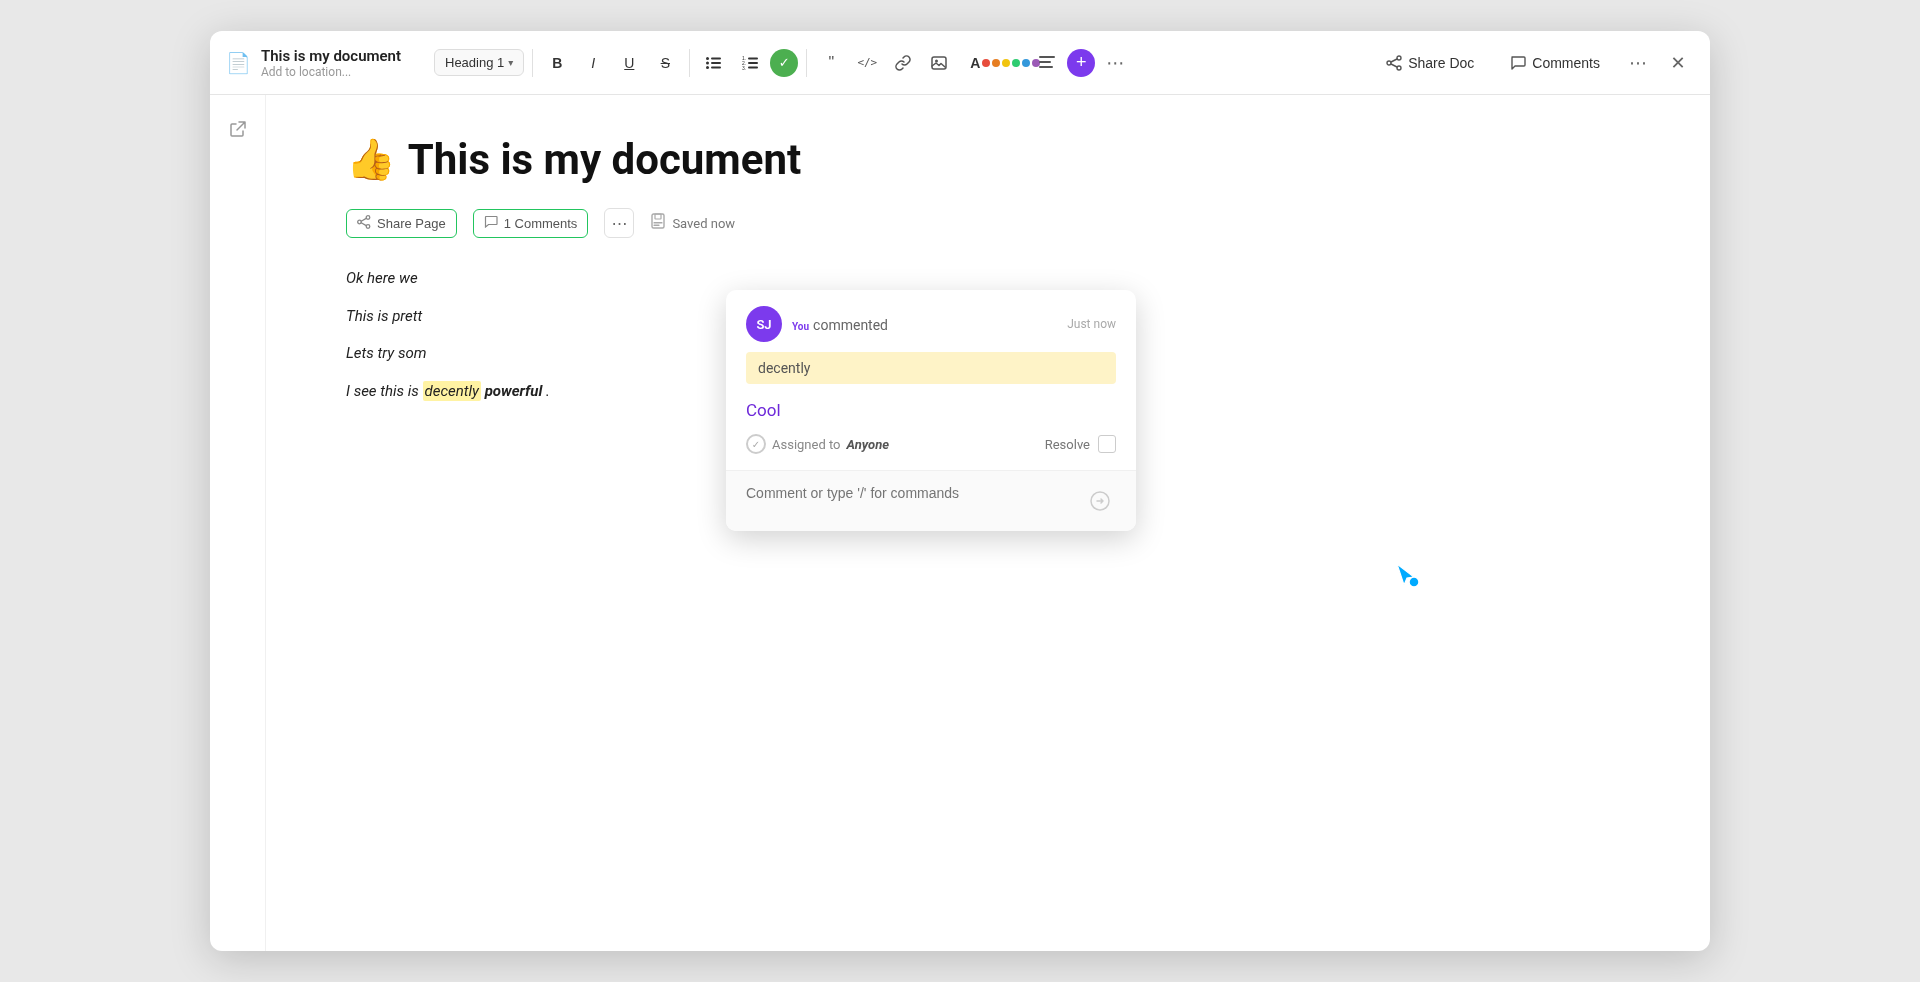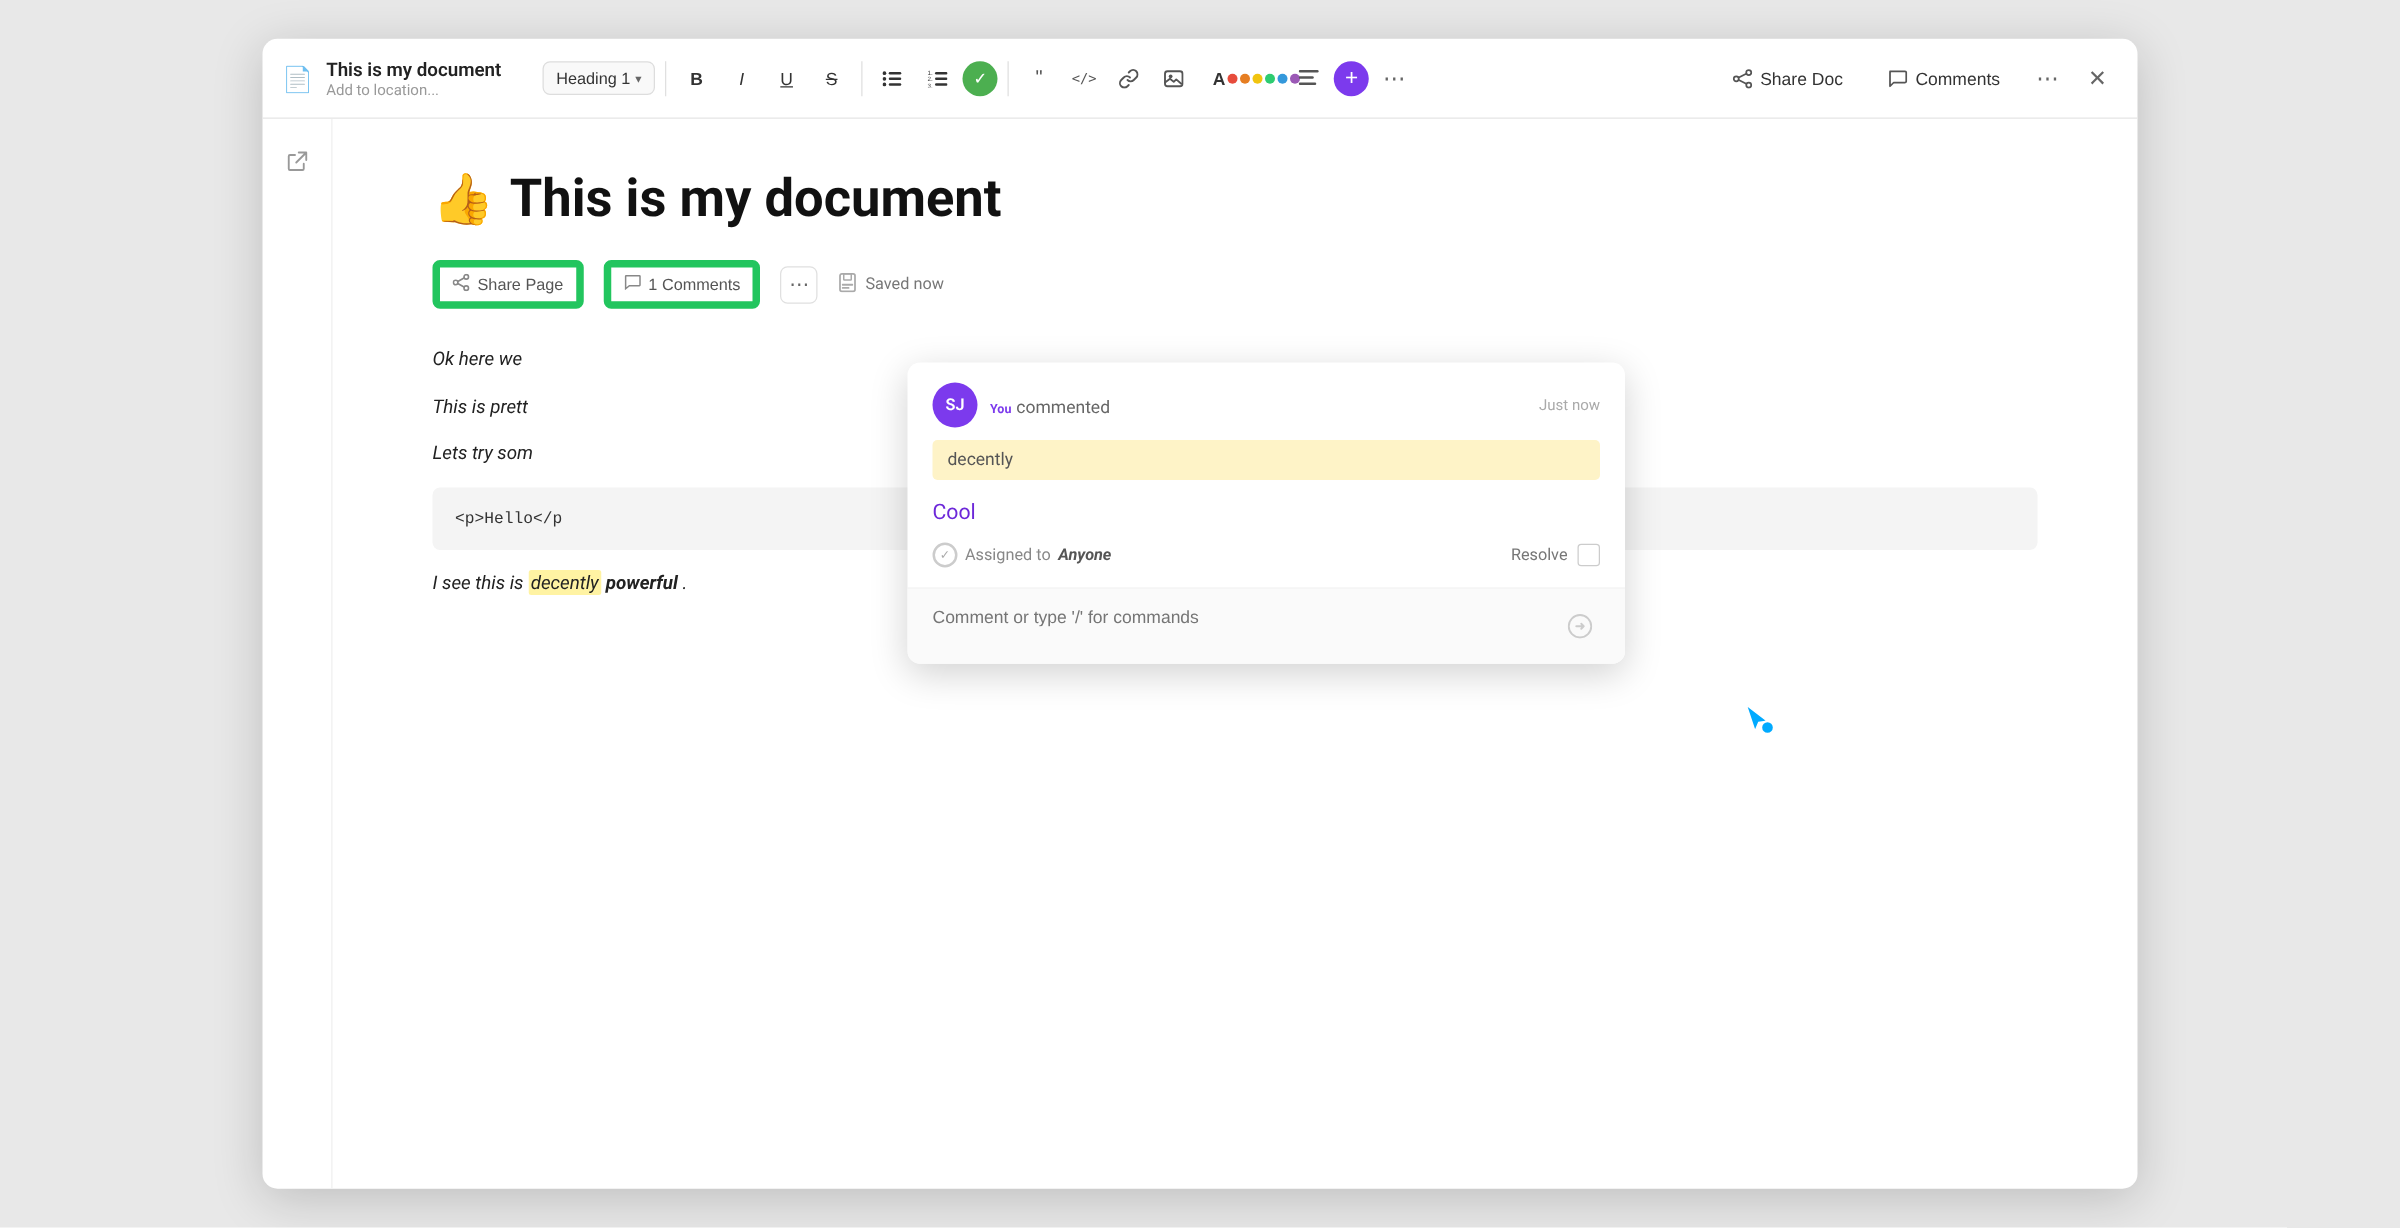--- a/index.html
+++ b/index.html
@@ -210,21 +210,21 @@
       display: flex;
       align-items: center;
       gap: 16px;
       margin-bottom: 28px;
     }
     .meta-btn {
       display: flex;
       align-items: center;
       gap: 6px;
       padding: 5px 10px;
-      border: 6px solid #22c55e;
+      border: 1px solid #22c55e;
       border-radius: 6px;
       background: #fff;
       cursor: pointer;
       font-size: 13px;
       color: #555;
     }
     .meta-icon { font-size: 14px; color: #888; }
     .meta-more {
       width: 30px;
       height: 30px;
@@ -265,21 +265,21 @@
       background: #fff3a3;
       border-radius: 2px;
       padding: 1px 2px;
     }
     .text-bold { font-weight: 700; }
     
     .comment-popup {
       position: absolute;
       top: 195px;
       left: 460px;
-      width: 574px;
+      width: 410px;
       background: #fff;
       border-radius: 10px;
       box-shadow: 0 8px 30px rgba(0,0,0,0.18);
       overflow: hidden;
       z-index: 100;
     }
     .comment-thread {
       padding: 0;
     }
     .comment-item {
@@ -600,21 +600,20 @@
               </svg>
           </span>
           <span>Saved now</span>
         </div>
       </div>
 
       <div class="doc-body">
         <p><span>Ok here we</span></p>
         <p><span>This is prett</span></p>
         <p><span>Lets try som</span></p>
-        <div class="code-block">&lt;p&gt;Hello&lt;/p</div>
         <p>
           <span>I see this is </span>
           <span class="highlight-yellow">decently</span>
           <span> </span>
           <span class="text-bold">powerful</span>
           <span>.</span>
         </p>
       </div>
 
       <div class="comment-popup">

